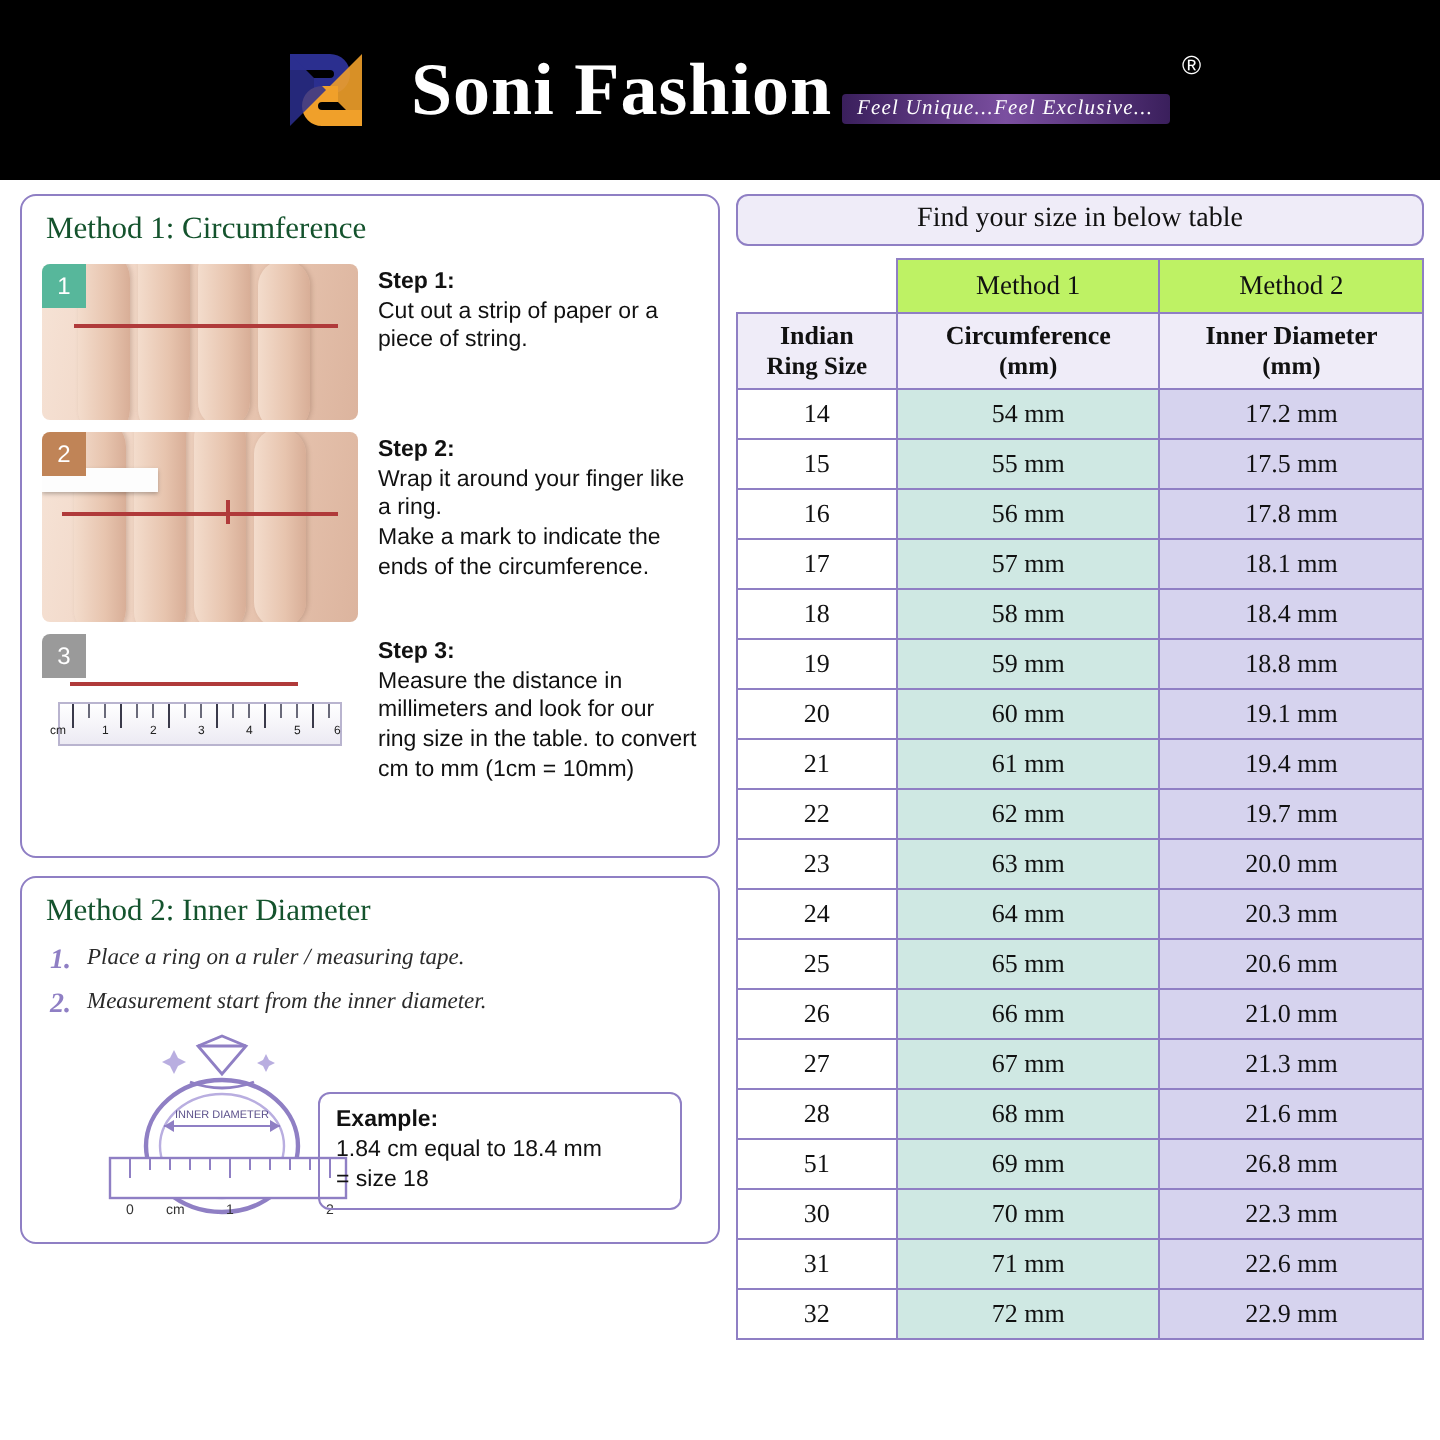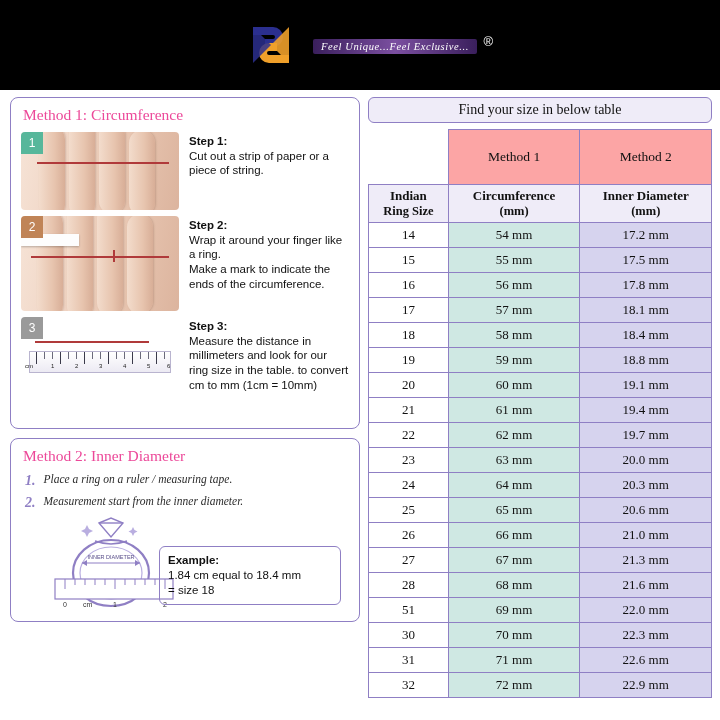--- a/index.html
+++ b/index.html
@@ -36,21 +36,21 @@
   }
 
   
   .left-col { position:absolute; left:10px; top:97px; width:350px; }
 
   .panel {
     border:1px solid #8f7fc4; border-radius:8px; background:#ffffff;
     padding:8px 10px 10px 10px;
   }
   .panel-title {
-    font-size:15.5px; color:#ec4899; margin:0 0 8px 2px;
+    font-size:15.5px; color:#14532d; margin:0 0 8px 2px;
     font-family:"Liberation Serif", serif;
   }
 
   .step-row { display:flex; gap:10px; margin-bottom:6px; }
   .step-img {
     width:158px; height:78px; border-radius:4px; position:relative;
     overflow:hidden; flex:none;
   }
   .step-img.tall { height:95px; }
   .badge {
@@ -125,21 +125,21 @@
     font-family:"Liberation Serif", serif;
   }
   table.sizes {
     margin-top:6px; width:344px; border-collapse:collapse;
     font-family:"Liberation Serif", serif;
   }
   table.sizes th, table.sizes td {
     border:1px solid #8f7fc4; text-align:center; color:#111;
   }
   th.method {
-    background:#fca5a5; font-size:13.5px; padding:19px 0; font-weight:normal;
+    background:#bef264; font-size:13.5px; padding:5px 0; font-weight:normal;
   }
   th.colhead {
     background:#efecf8; font-size:13px; padding:3px 0; font-weight:bold;
   }
   th.colhead .sub { display:block; font-size:12.5px; }
   td { font-size:13px; padding:2px 0; height:25px; }
   td.c0 { background:#ffffff; width:80px; }
   td.c1 { background:#cfe8e3; width:132px; }
   td.c2 { background:#d6d3ee; width:132px; }
   .spacer-cell { border:none !important; background:transparent !important; }
@@ -153,20 +153,21 @@
     <div class="brand-wrap">
       <span class="logo-mark">
         <svg width="56" height="56" viewBox="0 0 56 56">
           <path d="M10 10 h20 a10 10 0 0 1 0 20 h-8 v-8 h8 a2 2 0 0 0 0-4 h-20 z" fill="#2b2f8f"></path>
           <path d="M46 46 h-20 a10 10 0 0 1 0-20 h8 v8 h-8 a2 2 0 0 0 0 4 h20 z" fill="#f0a02a"></path>
           <path d="M10 10 l18 18 -18 18 z" fill="#2b2f8f" opacity="0.85"></path>
           <path d="M46 46 l-18 -18 18 -18 z" fill="#f0a02a" opacity="0.9"></path>
         </svg>
       </span>
       <span class="brand-text">
+        <span class="brand-name">Soni Fashion</span>
         <span class="brand-reg">®</span>
         <span class="brand-tag">Feel Unique...Feel Exclusive...</span>
       </span>
     </div>
   </div>
 
   <div class="left-col">
 
     <div class="panel">
       <div class="panel-title">Method 1:  Circumference</div>
@@ -403,21 +404,21 @@
             <td class="c2">21.3 mm</td>
           </tr>
           <tr>
             <td class="c0">28</td>
             <td class="c1">68 mm</td>
             <td class="c2">21.6 mm</td>
           </tr>
           <tr>
             <td class="c0">51</td>
             <td class="c1">69 mm</td>
-            <td class="c2">22.0 mm</td>
+            <td class="c2">26.8 mm</td>
           </tr>
           <tr>
             <td class="c0">30</td>
             <td class="c1">70 mm</td>
             <td class="c2">22.3 mm</td>
           </tr>
           <tr>
             <td class="c0">31</td>
             <td class="c1">71 mm</td>
             <td class="c2">22.6 mm</td>

